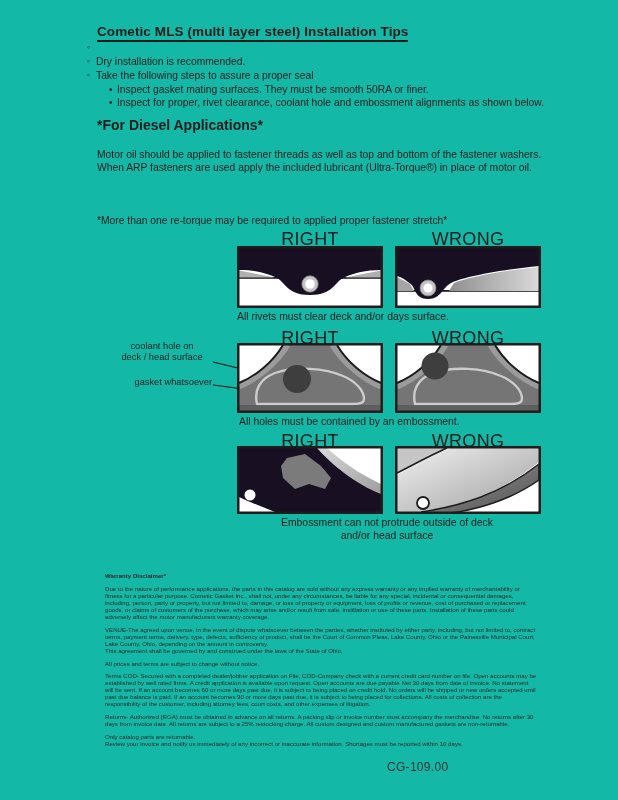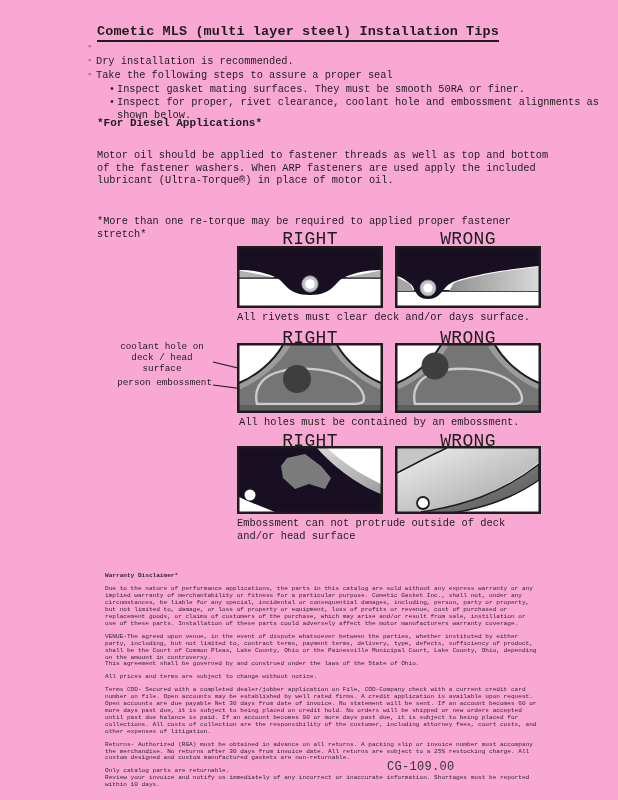--- a/index.html
+++ b/index.html
@@ -1,30 +1,30 @@
 <!DOCTYPE html>
 <html style="--ink: #1d1d1d; --diagram-black: #180f22; --gasket-gray: #757575; --gray-light: #b3b3b3; --emboss-line: #cccccc; --hole-dark: #3e3e3e;"><head>
 <meta charset="utf-8">
 <style>
   html,body{margin:0;padding:0;background:#ffffff;}
   .page{
-    position:relative;width:618px;height:800px;background:#f9a8d4;overflow:hidden;
-    font-family:Liberation Mono, monospace;color:var(--ink,#1d1d1d);
+    position:relative;width:618px;height:800px;background:#14b8a6;overflow:hidden;
+    font-family:Liberation Sans, sans-serif;color:var(--ink,#1d1d1d);
   }
   .abs{position:absolute;}
   .title{
     font-size:13.5px;font-weight:bold;letter-spacing:.1px;
     border-bottom:2px solid var(--ink,#1d1d1d);padding-bottom:1px;white-space:nowrap;
   }
   .tips{font-size:10.3px;line-height:13px;}
   .tip-row{display:flex;align-items:baseline;}
   .tip-row .m1{font-size:9px;width:9px;flex:0 0 9px;position:relative;top:-1px;}
   .sub{padding-left:22px;}
   .sub .m2{width:8px;flex:0 0 8px;font-size:10px;}
-  .h2{font-size:11px;font-weight:bold;}
+  .h2{font-size:14px;font-weight:bold;}
   .para{font-size:10.3px;line-height:12.6px;width:456px;}
   .dlabel{width:146px;text-align:center;font-size:18px;letter-spacing:.3px;}
   .caption{font-size:10.4px;line-height:12.5px;}
   .annot{font-size:9.3px;line-height:11px;text-align:right;width:100px;}
   .warranty{width:432px;font-size:6.1px;line-height:6.9px;color:#2a2a2a;}
   .warranty p{margin:0 0 6px 0;}
   .warranty .whead{font-weight:bold;margin-bottom:6.5px;}
   .warranty .tight{margin-bottom:0;}
   .footer{font-size:12px;letter-spacing:.3px;color:#333;}
   svg{display:block;}
@@ -99,21 +99,21 @@
 
   <div class="abs caption" style="left:237px;top:311px;">All rivets must clear deck and/or days surface.</div>
 
   <div class="abs dlabel" style="left:237px;top:328px;">RIGHT</div>
   <div class="abs dlabel" style="left:395px;top:328px;">WRONG</div>
 
   <div class="abs annot" style="left:112px;top:341px;text-align:center;">
     <div>coolant hole on</div>
     <div>deck / head surface</div>
   </div>
-  <div class="abs annot" style="left:112px;top:377px;">person embossment</div>
+  <div class="abs annot" style="left:112px;top:377px;">gasket whatsoever</div>
 
   <div class="abs" style="left:210px;top:358px;">
     <svg width="92" height="36" viewBox="0 0 92 36">
       <line x1="3" y1="4" x2="86" y2="24" stroke="var(--ink)" stroke-width="1.2"></line>
       <line x1="3" y1="27" x2="49" y2="33" stroke="var(--ink)" stroke-width="1.2"></line>
     </svg>
   </div>
 
   <div class="abs" style="left:237px;top:343px;">
     <svg width="146" height="70" viewBox="0 0 146 70">
@@ -187,21 +187,21 @@
       <rect x="0" y="0" width="146" height="68" fill="#ffffff"></rect>
       <path d="M2,2 H52 C36,9 16,20 2,27 Z" fill="#c6c6c6"></path>
       <path d="M2,29 C22,18 40,8 56,2 H144 V16 C104,48 64,60 22,66 H2 Z" fill="url(#g3)"></path>
       <path d="M52,2 C36,9 16,20 2,27" fill="none" stroke="var(--ink)" stroke-width="1.8"></path>
       <path d="M144,18 C106,48 66,60 26,66 L50,68 C82,64 114,55 144,34 Z" fill="url(#g4)" stroke="var(--ink)" stroke-width="1.5"></path>
       <circle cx="28" cy="57" r="6" fill="#ffffff" stroke="var(--ink)" stroke-width="1.8"></circle>
       <rect x="1.25" y="1.25" width="143.5" height="65.5" fill="none" stroke="var(--ink)" stroke-width="2.5"></rect>
     </svg>
   </div>
 
-  <div class="abs caption" style="left:237px;top:517px;width:300px;">
+  <div class="abs caption" style="left:237px;top:517px;width:300px;text-align:center;">
     <div>Embossment can not protrude outside of deck</div>
     <div>and/or head surface</div>
   </div>
 
   <div class="abs warranty" style="left:105px;top:573px;">
     <p class="whead">Warranty Disclaimer*</p>
     <p>Due to the nature of performance applications, the parts in this catalog are sold without any express warranty or any implied warranty of merchantability or fitness for a particular purpose.  Cometic Gasket Inc., shall not, under any circumstances, be liable for any special, incidental or consequential damages, including, person, party or property, but not limited to, damage, or loss of property or equipment, loss of profits or revenue, cost of purchased or replacement goods, or claims of customers of the purchase, which may arise and/or result from sale, instillation or use of these parts.  Installation of these parts could adversely affect the motor manufacturers warranty coverage.</p>
     <p class="tight">VENUE-The agreed upon venue, in the event of dispute whatsoever between the parties, whether instituted by either party, including, but not limited to, contract terms, payment terms, delivery, type, defects, sufficiency of product, shall be the Court of Common Pleas, Lake County, Ohio or the Painesville Municipal Court, Lake County, Ohio, depending on the amount in controversy.</p>
     <p>This agreement shall be governed by and construed under the laws of the State of Ohio.</p>
     <p>All prices and terms are subject to change without notice.</p>

